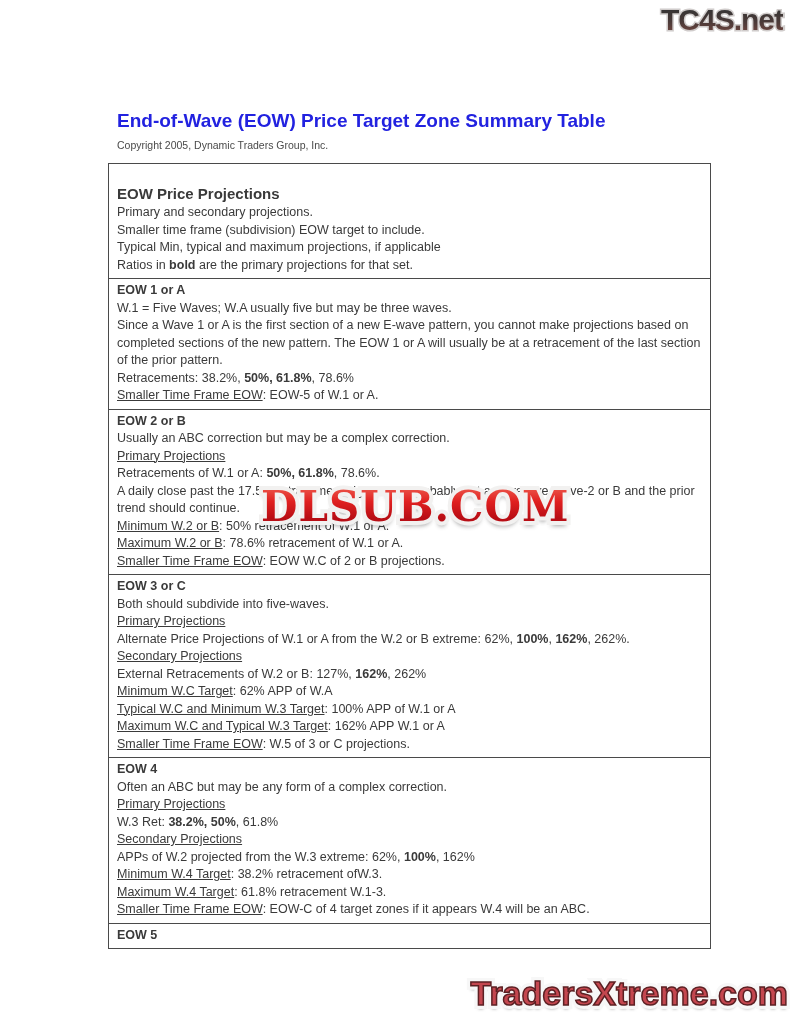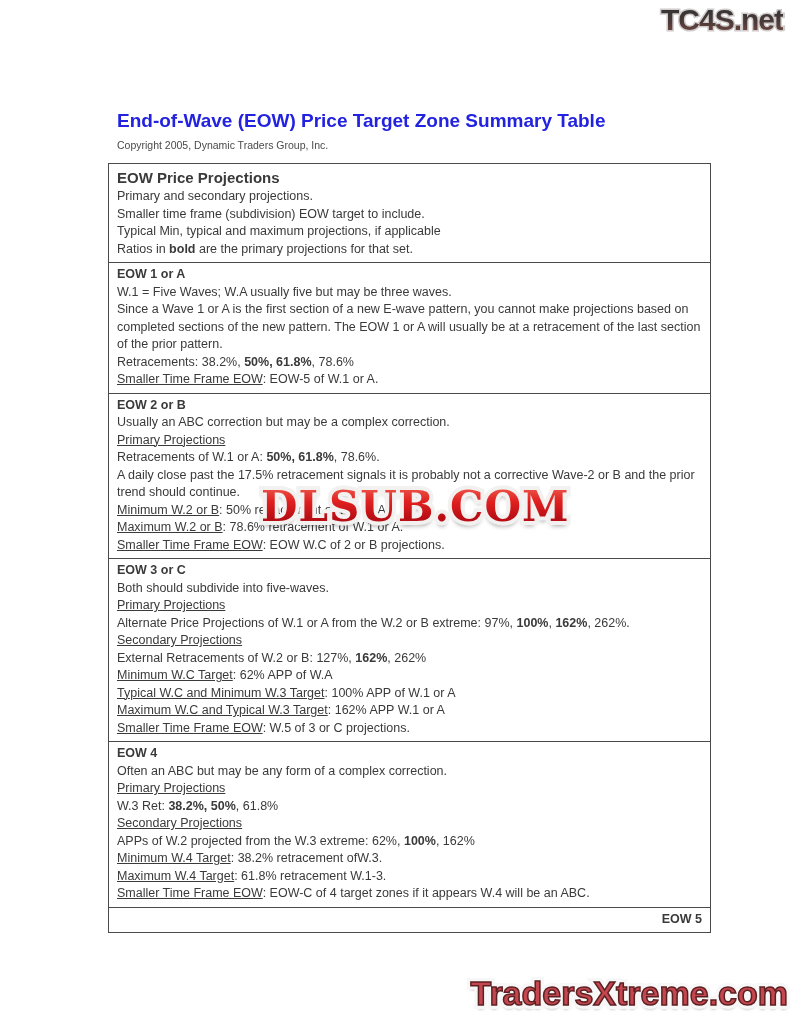--- a/index.html
+++ b/index.html
@@ -31,23 +31,23 @@
     width:601px;
     border:1px solid #4a4a4a;
     background:#fff;
   }
   .section{
     border-bottom:1px solid #4a4a4a;
     padding:3px 8px 4px 8px;
     font-size:12.5px;
     line-height:17.5px;
   }
-  .section:last-child{border-bottom:none;text-align:right;}
+  .section:last-child{border-bottom:none;}
   .heading{font-weight:bold;}
-  .section.lead .heading{font-size:15px;line-height:21px;}
+  .section.lead .heading{font-size:15px;line-height:21px;margin-top:16px;}
   .line{}
   .line .b{font-weight:bold;}
   .line .u{text-decoration:underline;margin-top:31px;}
 
   
   .wm{position:absolute;white-space:nowrap;}
   .wm .layer{display:block;}
   .wm .over{position:absolute;left:0;top:0;}
 
   
@@ -133,21 +133,21 @@
         <div class="line"><span>Retracements of W.1 or A: </span><span class="b">50%, 61.8%</span><span>, 78.6%.</span></div>
         <div class="line"><span>A daily close past the 17.5% retracement signals it is probably not a corrective Wave-2 or B and the prior trend should continue.</span></div>
         <div class="line"><span class="u">Minimum W.2 or B</span><span>: 50% retracement of W.1 or A.</span></div>
         <div class="line"><span class="u">Maximum W.2 or B</span><span>: 78.6% retracement of W.1 or A.</span></div>
         <div class="line"><span class="u">Smaller Time Frame EOW</span><span>: EOW W.C of 2 or B projections.</span></div>
       </div>
       <div class="section">
         <div class="heading">EOW 3 or C</div>
         <div class="line"><span>Both should subdivide into five-waves.</span></div>
         <div class="line"><span class="u">Primary Projections</span></div>
-        <div class="line"><span>Alternate Price Projections of W.1 or A from the W.2 or B extreme: 97%, </span><span class="b">100%</span><span>, </span><span class="b">162%</span><span>, 262%.</span></div>
+        <div class="line"><span>Alternate Price Projections of W.1 or A from the W.2 or B extreme: 62%, </span><span class="b">100%</span><span>, </span><span class="b">162%</span><span>, 262%.</span></div>
         <div class="line"><span class="u">Secondary Projections</span></div>
         <div class="line"><span>External Retracements of W.2 or B: 127%, </span><span class="b">162%</span><span>, 262%</span></div>
         <div class="line"><span class="u">Minimum W.C Target</span><span>: 62% APP of W.A</span></div>
         <div class="line"><span class="u">Typical W.C and Minimum W.3 Target</span><span>: 100% APP of W.1 or A</span></div>
         <div class="line"><span class="u">Maximum W.C and Typical W.3 Target</span><span>: 162% APP W.1 or A</span></div>
         <div class="line"><span class="u">Smaller Time Frame EOW</span><span>: W.5 of 3 or C projections.</span></div>
       </div>
       <div class="section">
         <div class="heading">EOW 4</div>
         <div class="line"><span>Often an ABC but may be any form of a complex correction.</span></div>

